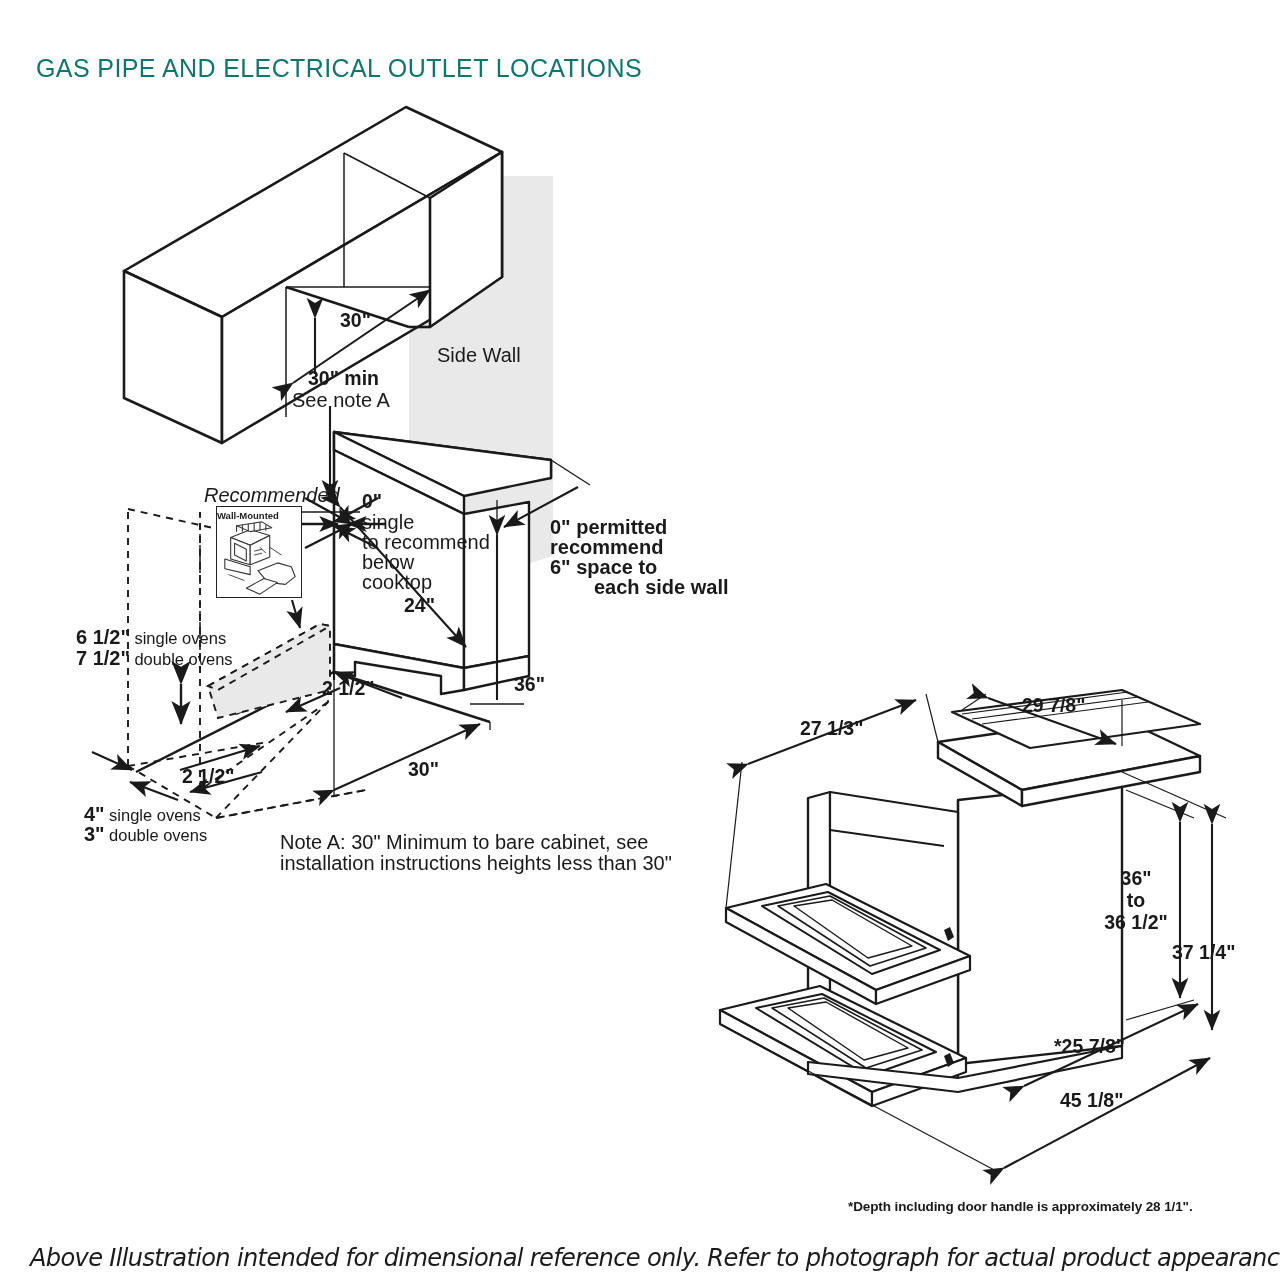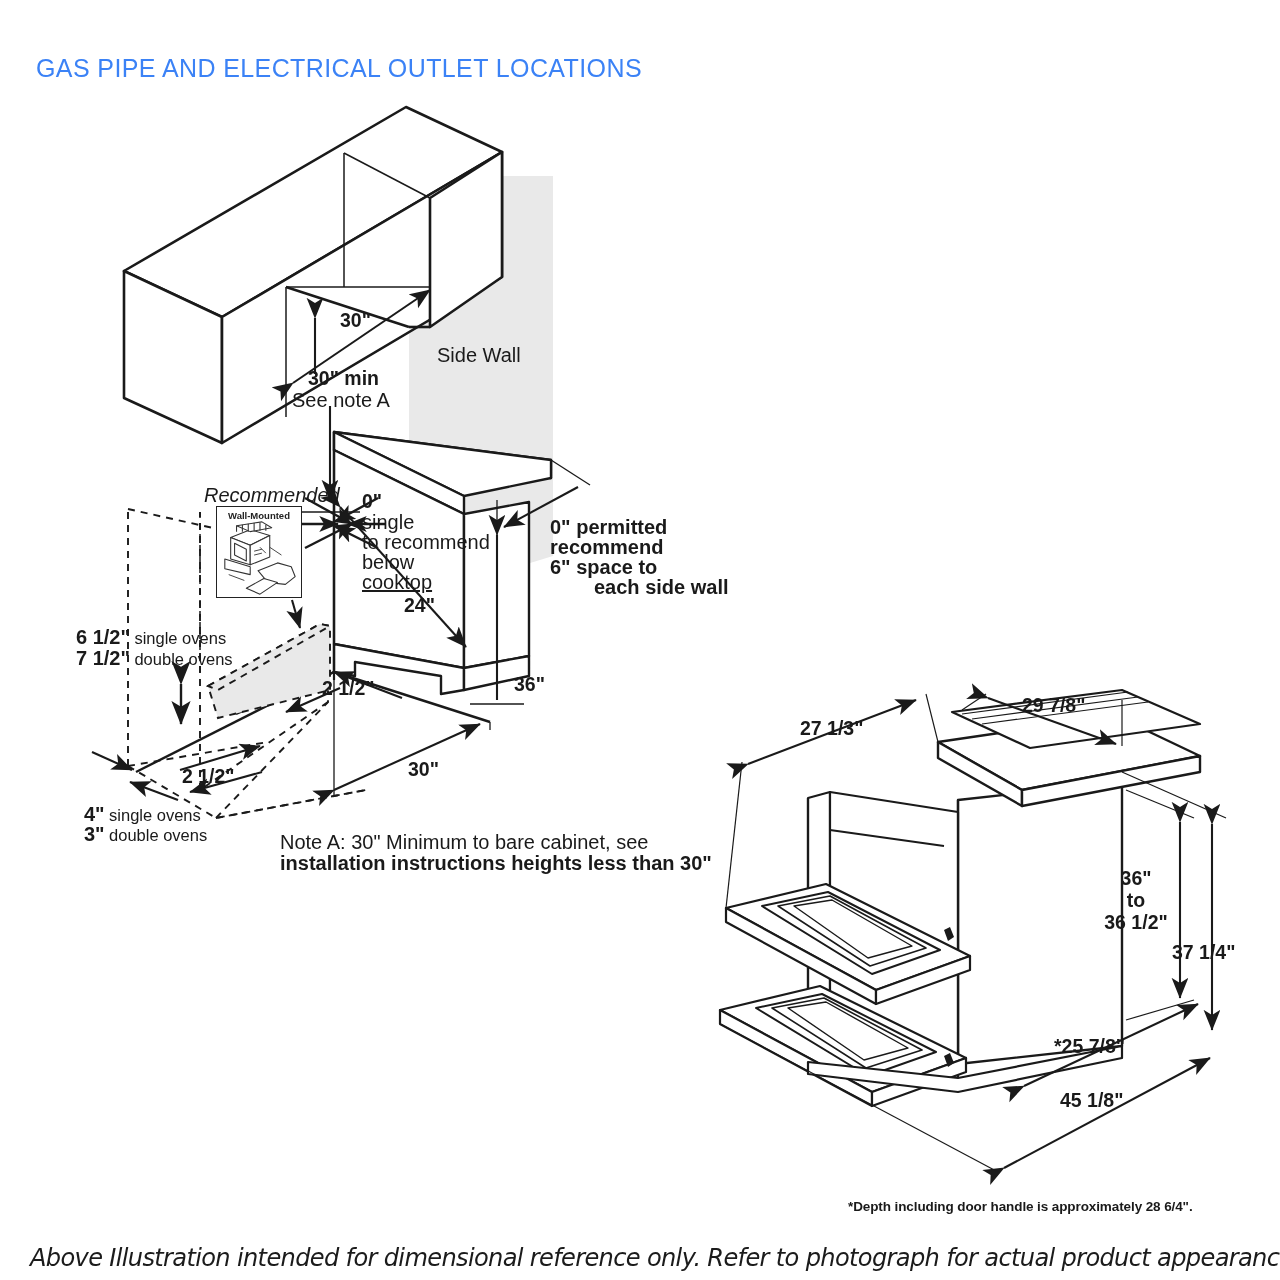--- a/index.html
+++ b/index.html
@@ -5,21 +5,21 @@
   html,body{margin:0;padding:0;background:#fff;}
   body{
     width:1280px;height:1280px;position:relative;overflow:hidden;
     font-family:"Liberation Sans","DejaVu Sans",sans-serif;color:#1a1a1a;
   }
   #root{position:absolute;inset:0;}
   svg{position:absolute;left:0;top:0;width:1280px;height:1280px;}
 
   .ttl{
     position:absolute;left:36px;top:54px;font-size:25px;letter-spacing:.4px;
-    font-weight:400;color:#3b82f6;white-space:nowrap;
+    font-weight:400;color:#0f766e;white-space:nowrap;
   }
   .lbl{position:absolute;white-space:nowrap;line-height:1.13;}
   .b{font-weight:bold;}
   .f16{font-size:16.5px;}
   .f18{font-size:20px;}
   .f19{font-size:19.5px;}
   .ctr{text-align:center;}
   .foot{
     position:absolute;left:848px;top:1199px;font-size:13.5px;font-weight:bold;
     letter-spacing:-.1px;white-space:nowrap;
@@ -28,21 +28,21 @@
     position:absolute;left:30px;top:1243px;font-size:25px;
     font-style:italic;font-family:"DejaVu Sans",sans-serif;
     letter-spacing:-.7px;white-space:nowrap;color:#1b1b1b;
     transform:scaleX(.965);transform-origin:left top;
   }
   .wmbox{
     position:absolute;left:216px;top:506px;width:86px;height:92px;
     border:1.6px solid #222;background:#fff;box-sizing:border-box;
   }
   .wmcap{
-    position:absolute;left:0;top:3px;width:100%;text-align:center;
+    position:absolute;left:0;top:3px;width:100%;
     font-size:9.5px;font-weight:bold;color:#222;
   }
   .mwimg{position:absolute;left:0;top:12px;width:100%;height:78px;}
 </style>
 </head>
 <body>
 
 <div id="root">
 
   <div class="ttl">GAS PIPE AND ELECTRICAL OUTLET LOCATIONS</div>
@@ -265,21 +265,21 @@
         <path d="M54,28 L66,36"></path>
         <path d="M12,56 L28,62"></path>
       </g>
     </svg>
   </div>
 
   <div class="lbl b f19" style="left:362px;top:490px;">0"</div>
   <div class="lbl f18" style="left:362px;top:511px;">single</div>
   <div class="lbl f18" style="left:362px;top:531px;">to recommend</div>
   <div class="lbl f18" style="left:362px;top:551px;">below</div>
-  <div class="lbl f18" style="left:362px;top:571px;text-decoration:underline;">cooktop</div>
+  <div class="lbl f18" style="left:362px;top:571px;">cooktop</div>
 
   <div class="lbl b f18" style="left:550px;top:516px;">0" permitted</div>
   <div class="lbl b f18" style="left:550px;top:536px;">recommend</div>
   <div class="lbl b f18" style="left:550px;top:556px;">6" space to</div>
   <div class="lbl b f18" style="left:550px;top:576px;margin-left:44px;">each side wall</div>
 
   <div class="lbl b f19" style="left:404px;top:594px;">24"</div>
   <div class="lbl b f19" style="left:514px;top:673px;">36"</div>
   <div class="lbl b f19" style="left:408px;top:758px;">30"</div>
   <div class="lbl b f19" style="left:322px;top:677px;">2 1/2"</div>
@@ -297,30 +297,30 @@
   <div style="position:absolute;left:84px;top:803px;white-space:nowrap;">
     <span class="b f18">4"</span>
     <span class="f16">single ovens</span>
   </div>
   <div style="position:absolute;left:84px;top:823px;white-space:nowrap;">
     <span class="b f18">3"</span>
     <span class="f16">double ovens</span>
   </div>
 
   <div class="lbl f18" style="left:280px;top:831px;">Note A: 30" Minimum to bare cabinet, see</div>
-  <div class="lbl f18" style="left:280px;top:852px;font-weight:bold;">installation instructions heights less than 30"</div>
+  <div class="lbl f18" style="left:280px;top:852px;">installation instructions heights less than 30"</div>
 
   <div class="lbl b f19" style="left:800px;top:717px;">27 1/3"</div>
   <div class="lbl b f19" style="left:1022px;top:694px;">29 7/8"</div>
 
   <div class="lbl b f19 ctr" style="left:1096px;top:867px;width:80px;">36"</div>
   <div class="lbl b f19 ctr" style="left:1096px;top:889px;width:80px;">to</div>
   <div class="lbl b f19 ctr" style="left:1084px;top:911px;width:104px;">36 1/2"</div>
 
   <div class="lbl b f19" style="left:1172px;top:941px;">37 1/4"</div>
   <div class="lbl b f19" style="left:1054px;top:1035px;">*25 7/8"</div>
   <div class="lbl b f19" style="left:1060px;top:1089px;">45 1/8"</div>
 
-  <div class="foot">*Depth including door handle is approximately 28 6/4".</div>
+  <div class="foot">*Depth including door handle is approximately 28 1/1".</div>
 
   <div class="disc">Above Illustration intended for dimensional reference only. Refer to photograph for actual product appearance.</div>
 
 </div>
 
 </body></html>

